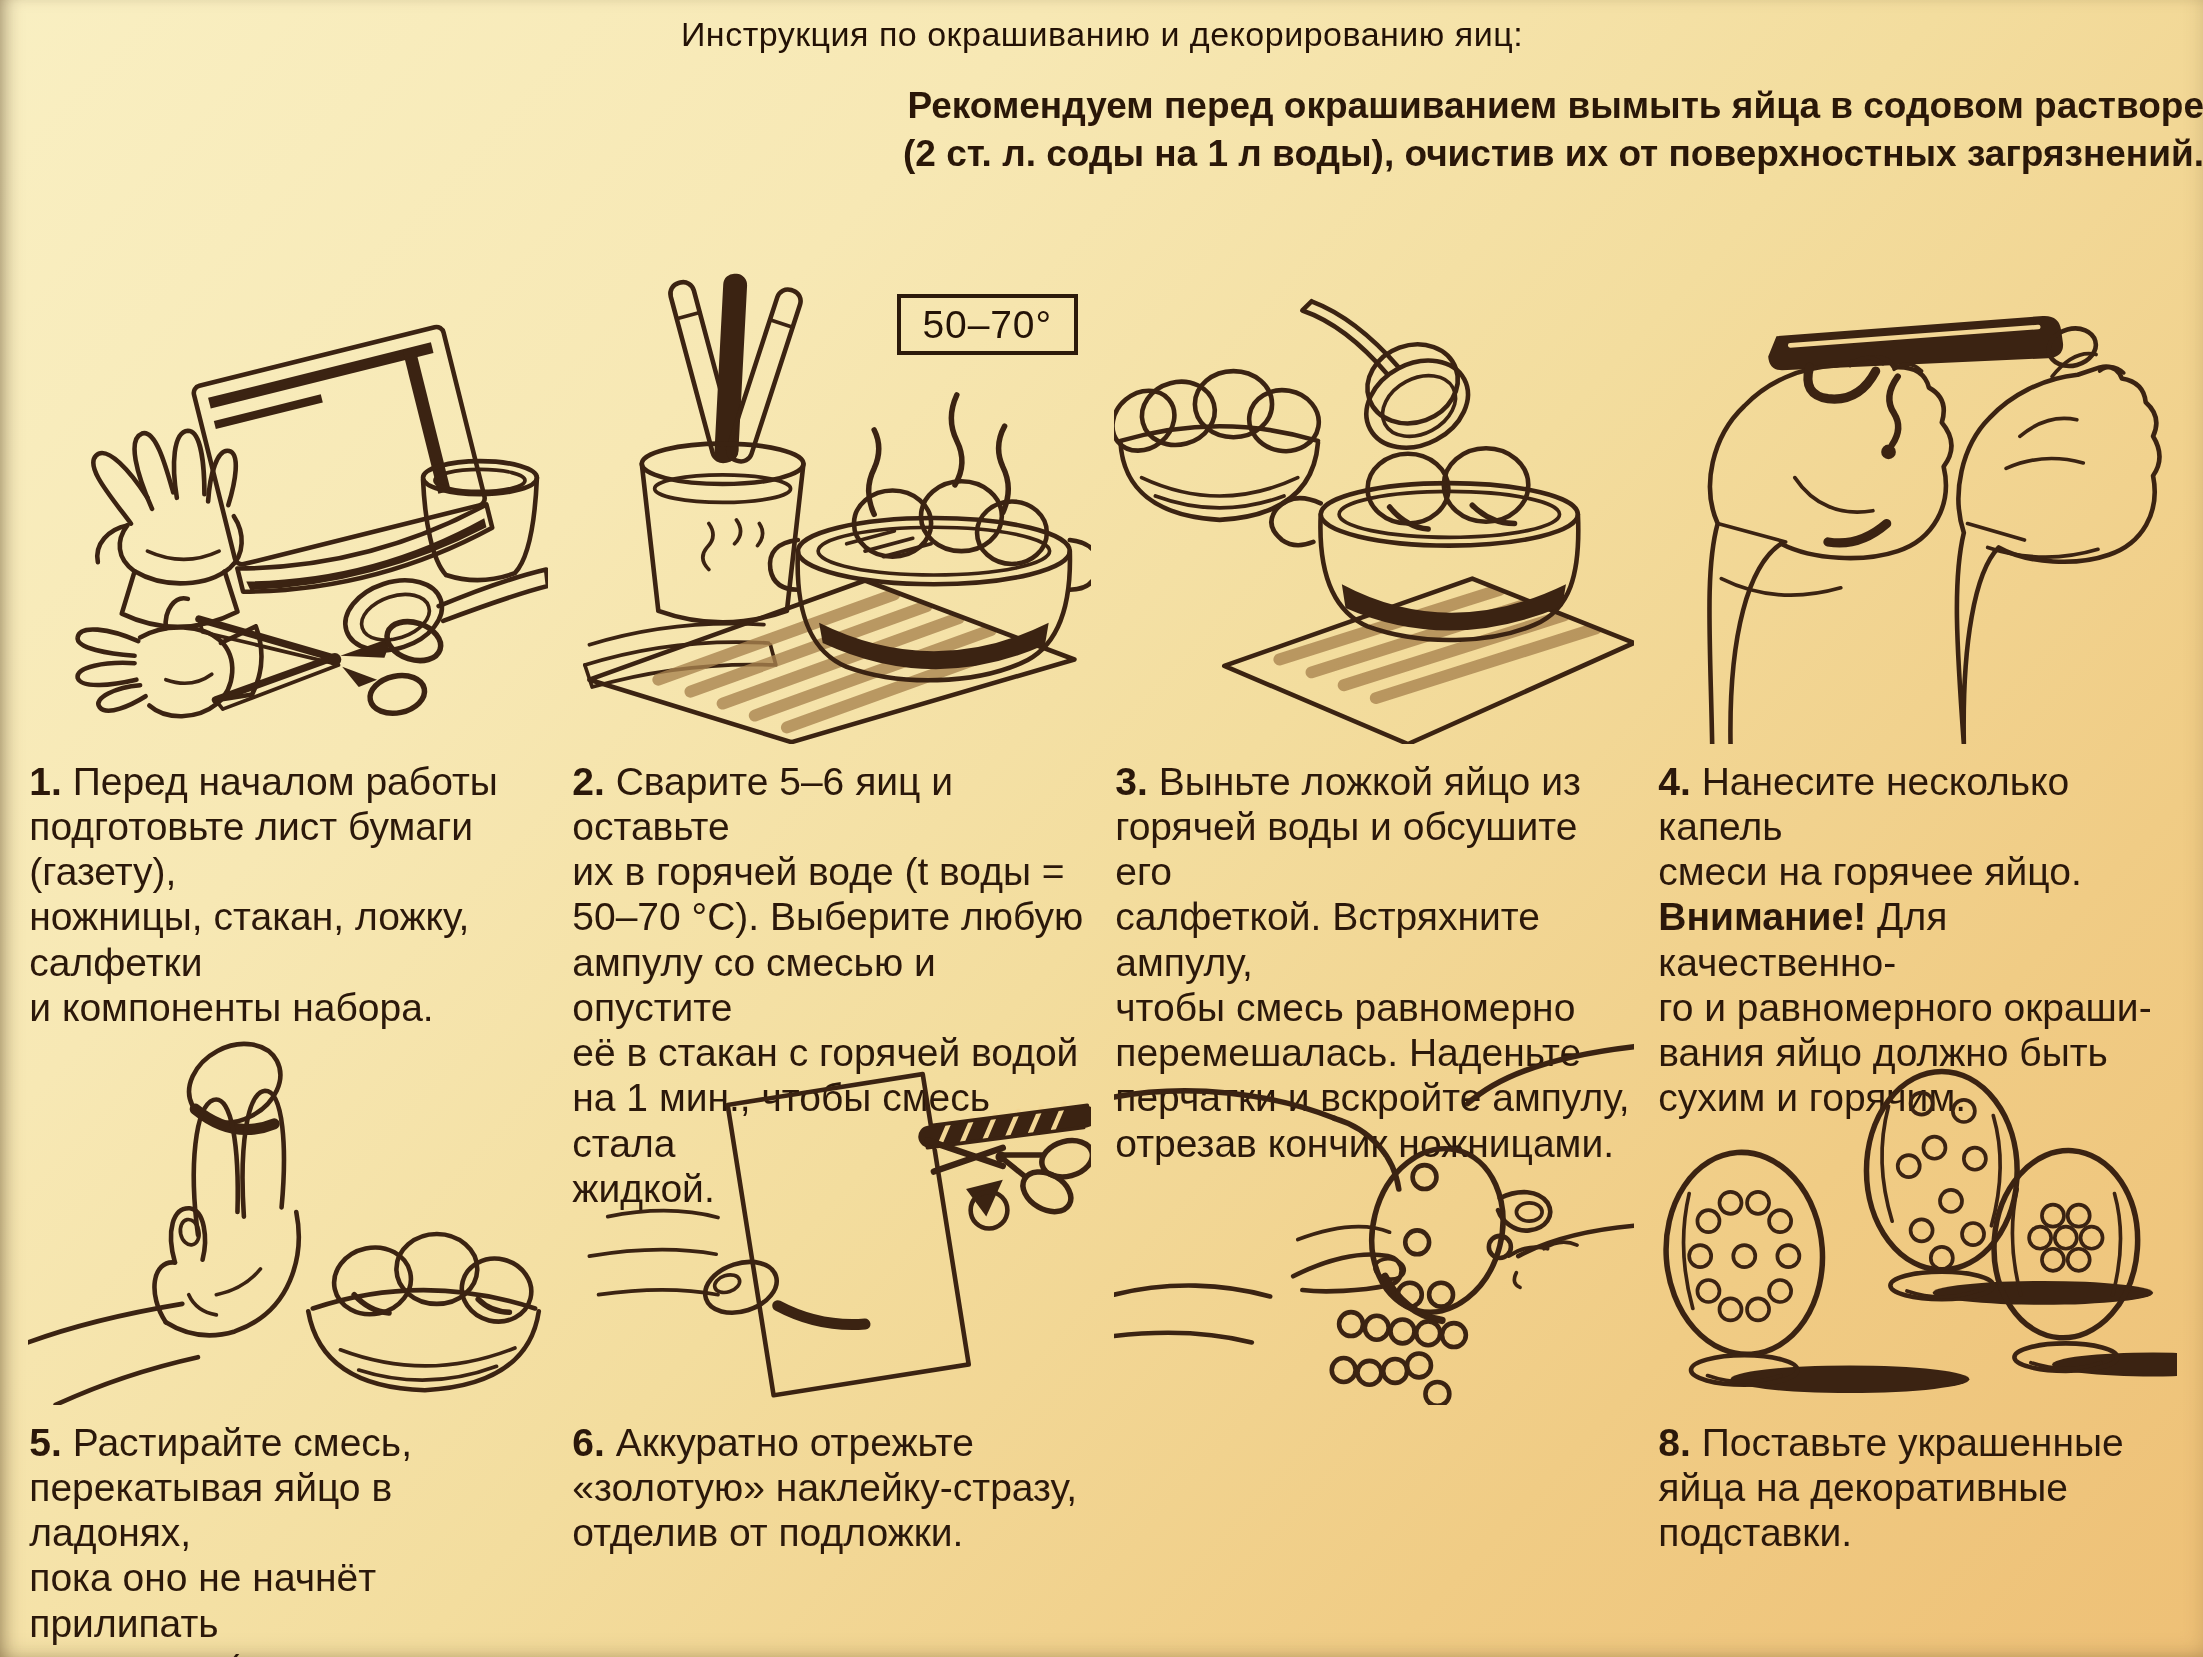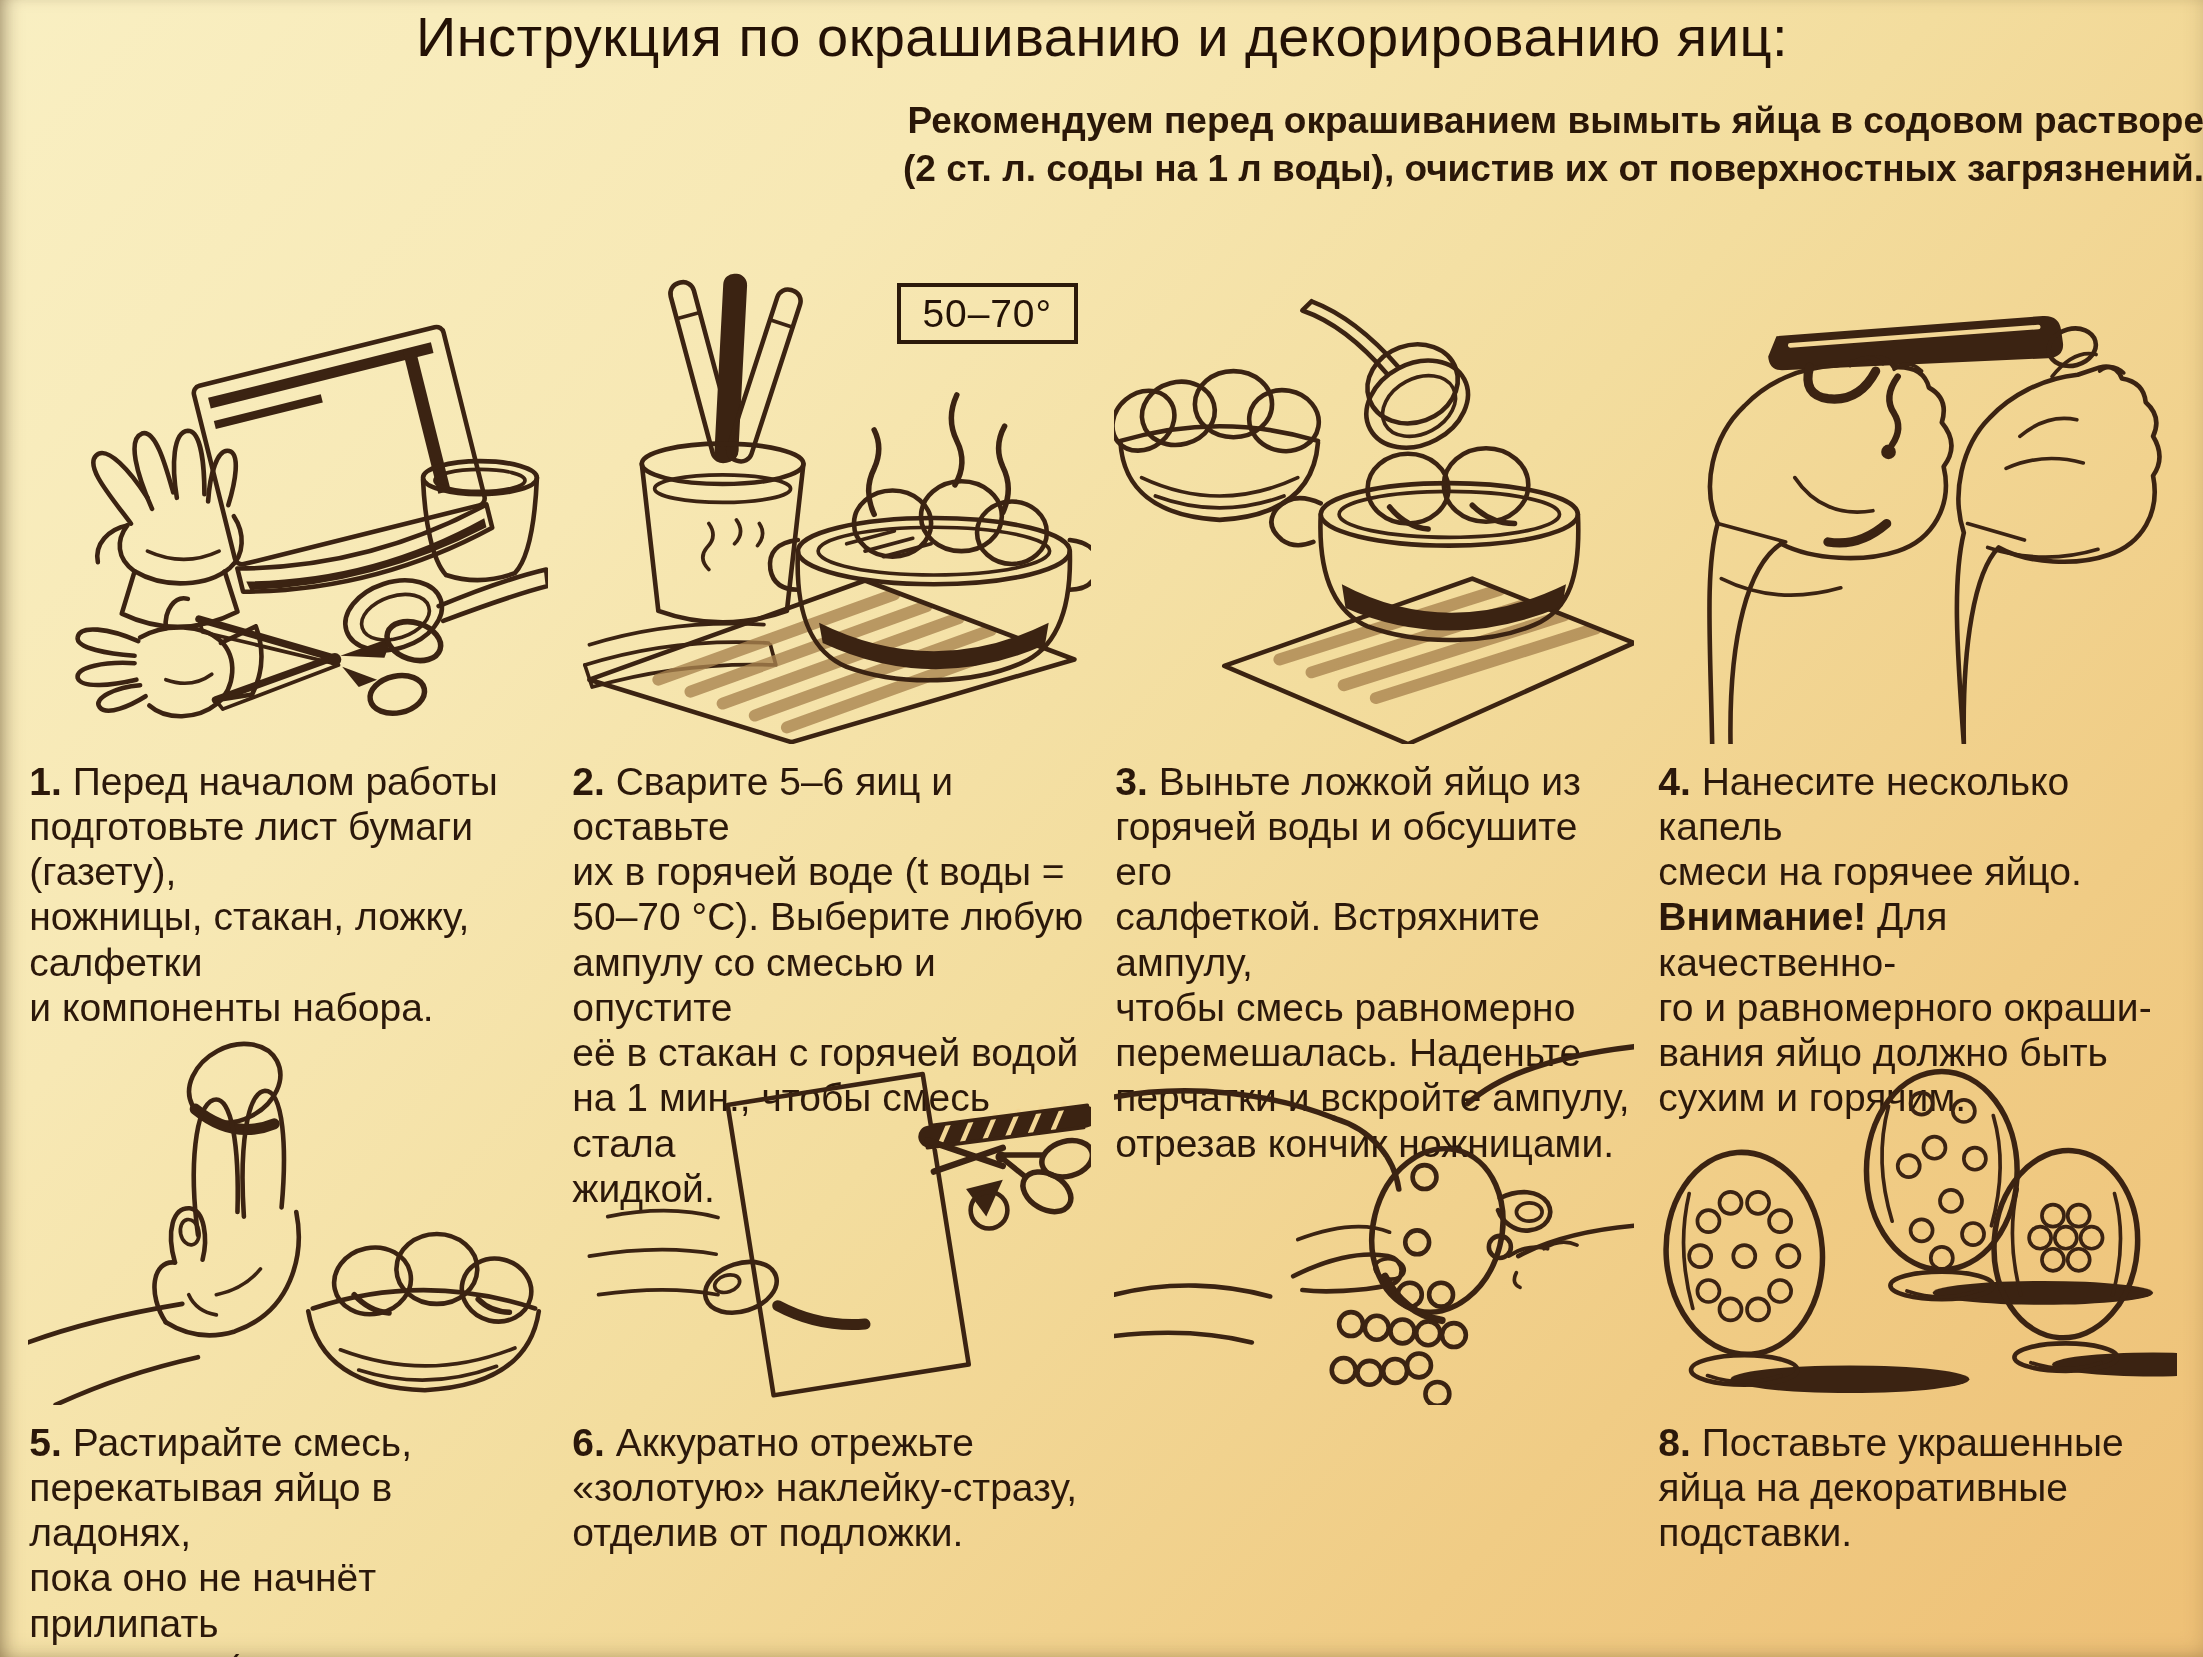--- a/index.html
+++ b/index.html
@@ -3,40 +3,40 @@
 <meta charset="utf-8">
 <style>
   html,body{margin:0;padding:0;background:#d8c290;}
   .page{
     position:relative;width:2204px;height:1658px;overflow:hidden;
     font-family:"Liberation Sans",sans-serif;color:#2c1a0b;
     background:linear-gradient(133deg,#f9efc2 0%,#f7e8b4 28%,#f3dd9e 52%,#f0cc85 78%,#eec076 100%);
     box-shadow:inset 13px 0 20px -11px rgba(70,45,20,.55), inset -7.3px -11px 26px -14.7px rgba(70,45,20,.35);
   }
   .title{
-    padding-top:4px;text-align:center;font-size:56px;font-weight:400;
+    padding-top:15px;text-align:center;font-size:34px;font-weight:400;
     letter-spacing:0.5px;color:#231105;
   }
   .subtitle{
     margin-top:27.5px;text-align:right;font-size:37px;font-weight:bold;
     line-height:1.3;white-space:pre-line;color:#2a1708;
   }
   .grid{
     position:absolute;left:27.5px;top:248px;width:2149px;
     display:grid;grid-template-columns:repeat(4,1fr);grid-template-rows:771px auto;column-gap:23px;
   }
   .cell{position:relative;}
   .illu{height:496px;}
   .row2 .illu{height:386px;}
   svg{width:100%;height:100%;display:block;}
   .step-text{margin:14.7px 0 0 1.8px;font-size:39px;line-height:1.16;white-space:pre-line;color:#2b180a;}
   .step-text .num{font-weight:bold;}
   .warn{font-weight:bold;}
   .temp-badge{
-    position:absolute;left:326px;top:35px;padding:4.6px 22px;
+    position:absolute;left:326px;top:46px;padding:4.6px 22px;
     border:4.6px solid #2c1a0b;font-size:39px;color:#241306;letter-spacing:0.9px;
   }
   
   .la *{stroke:#3b2312;stroke-width:5;fill:none;stroke-linecap:round;stroke-linejoin:round;}
   .la .fi{fill:#3b2312;stroke:none;}.la .w4{stroke-width:4}.la .w6{stroke-width:6}.la .w7{stroke-width:7}
   .la .w8{stroke-width:8}.la .w10{stroke-width:10}.la .w12{stroke-width:12}.la .w14{stroke-width:14}
   .la .st{stroke:#a8834e;stroke-width:13;opacity:.78;}
   .la .lt{stroke:#f3d795;stroke-width:5;}
 </style>
 </head>

